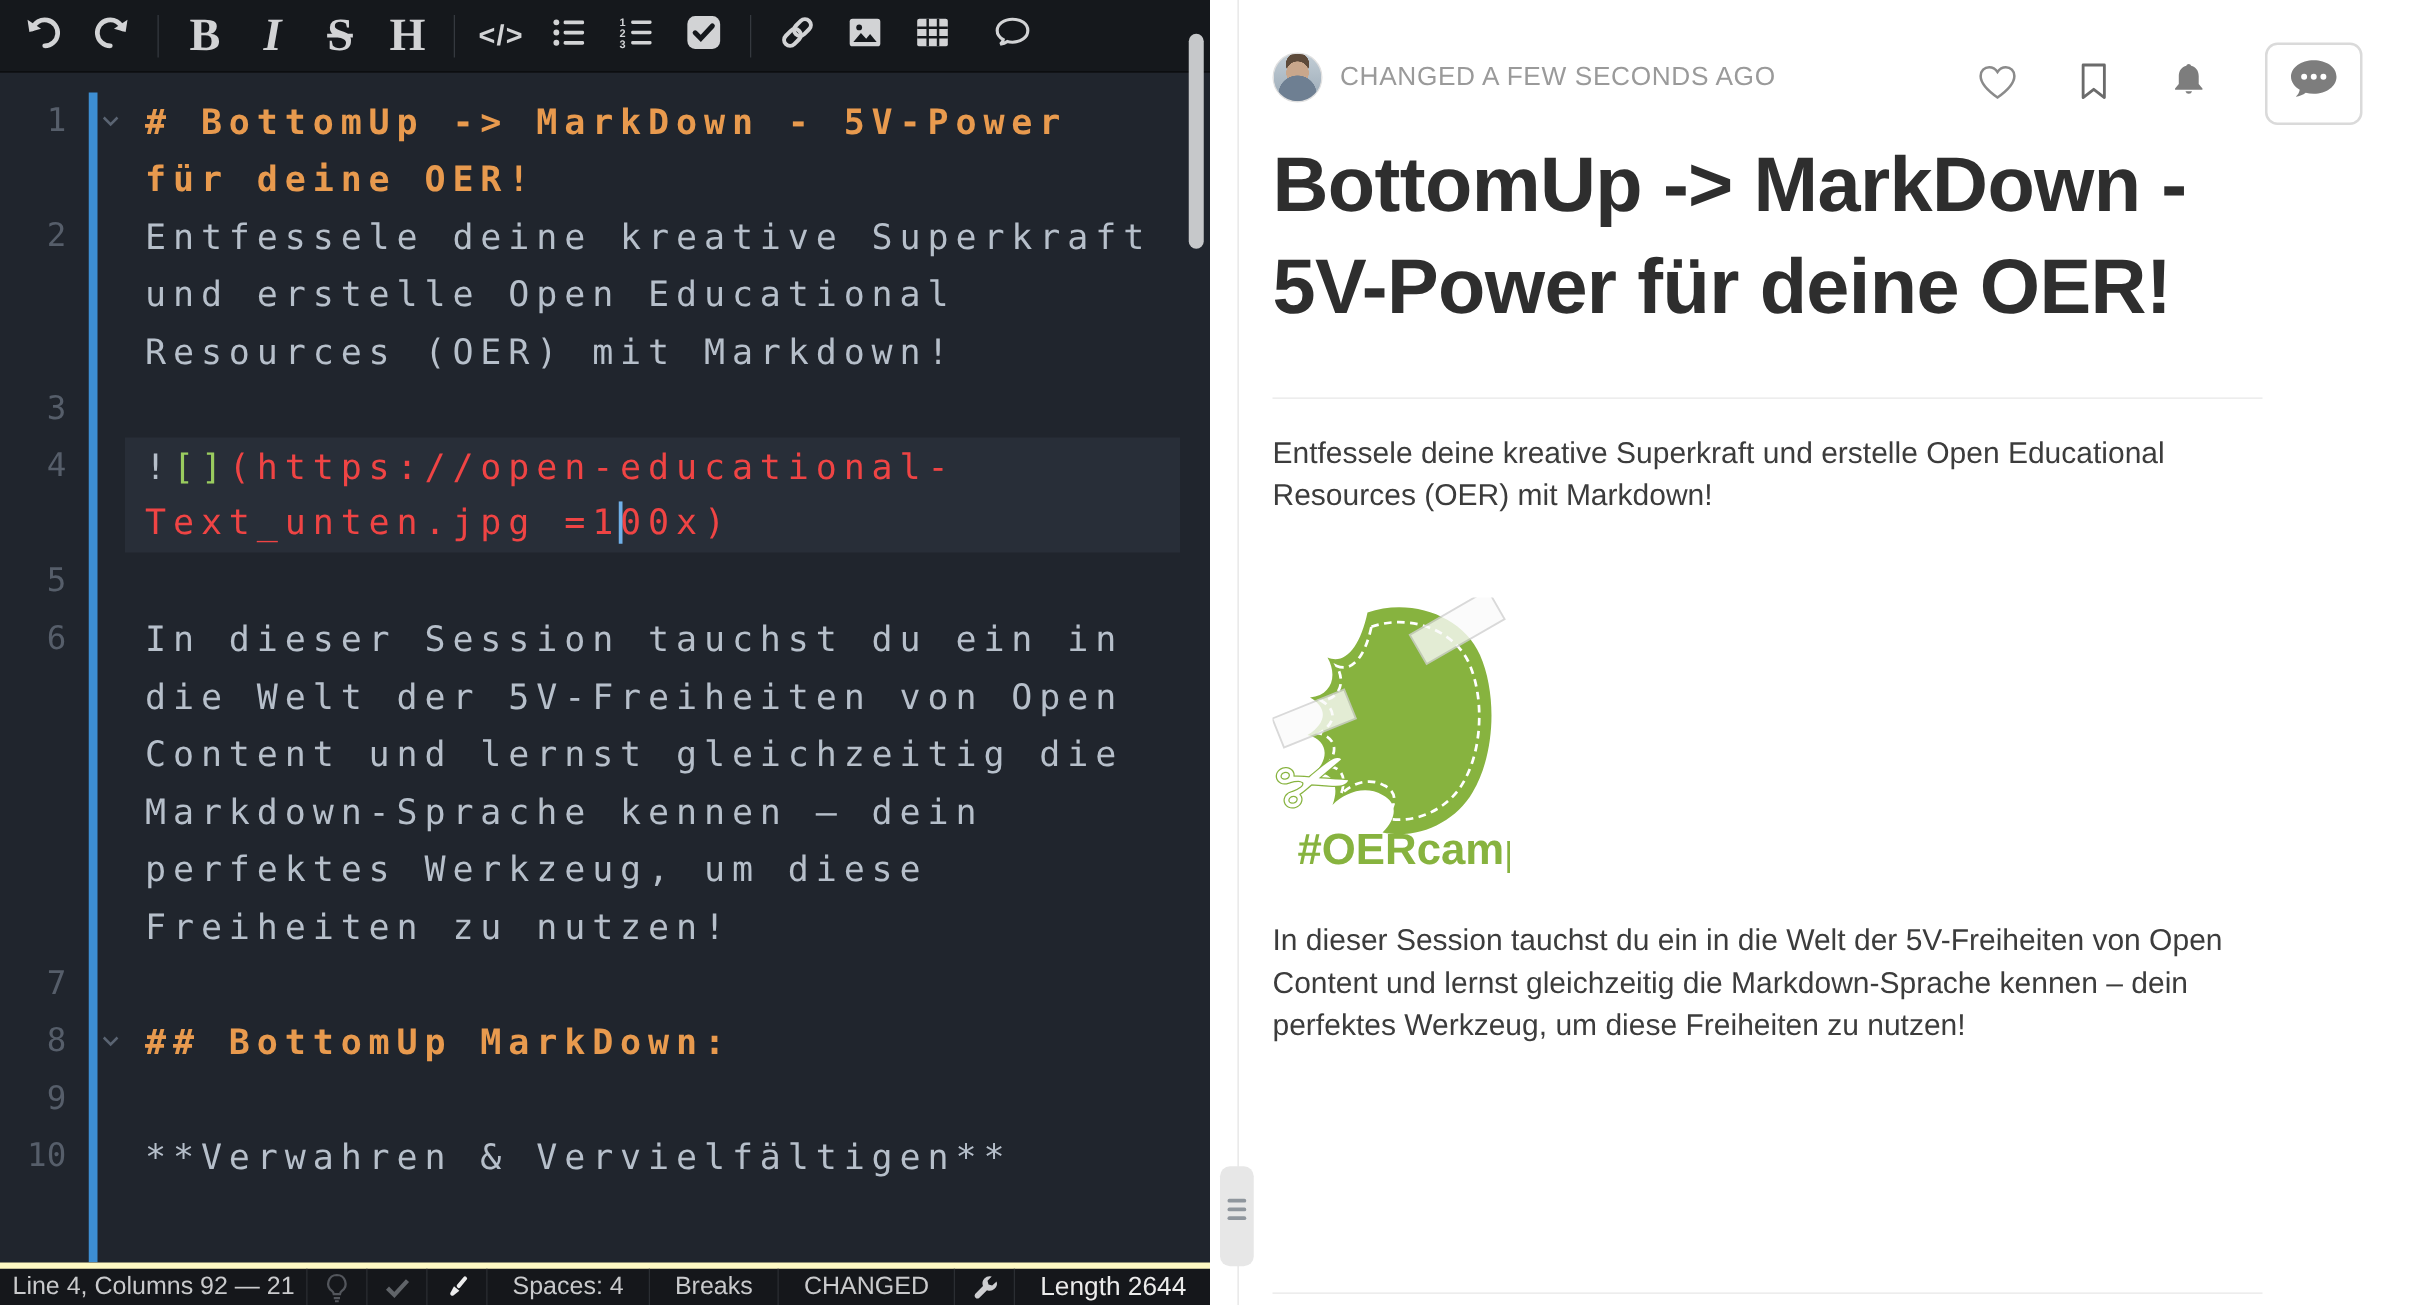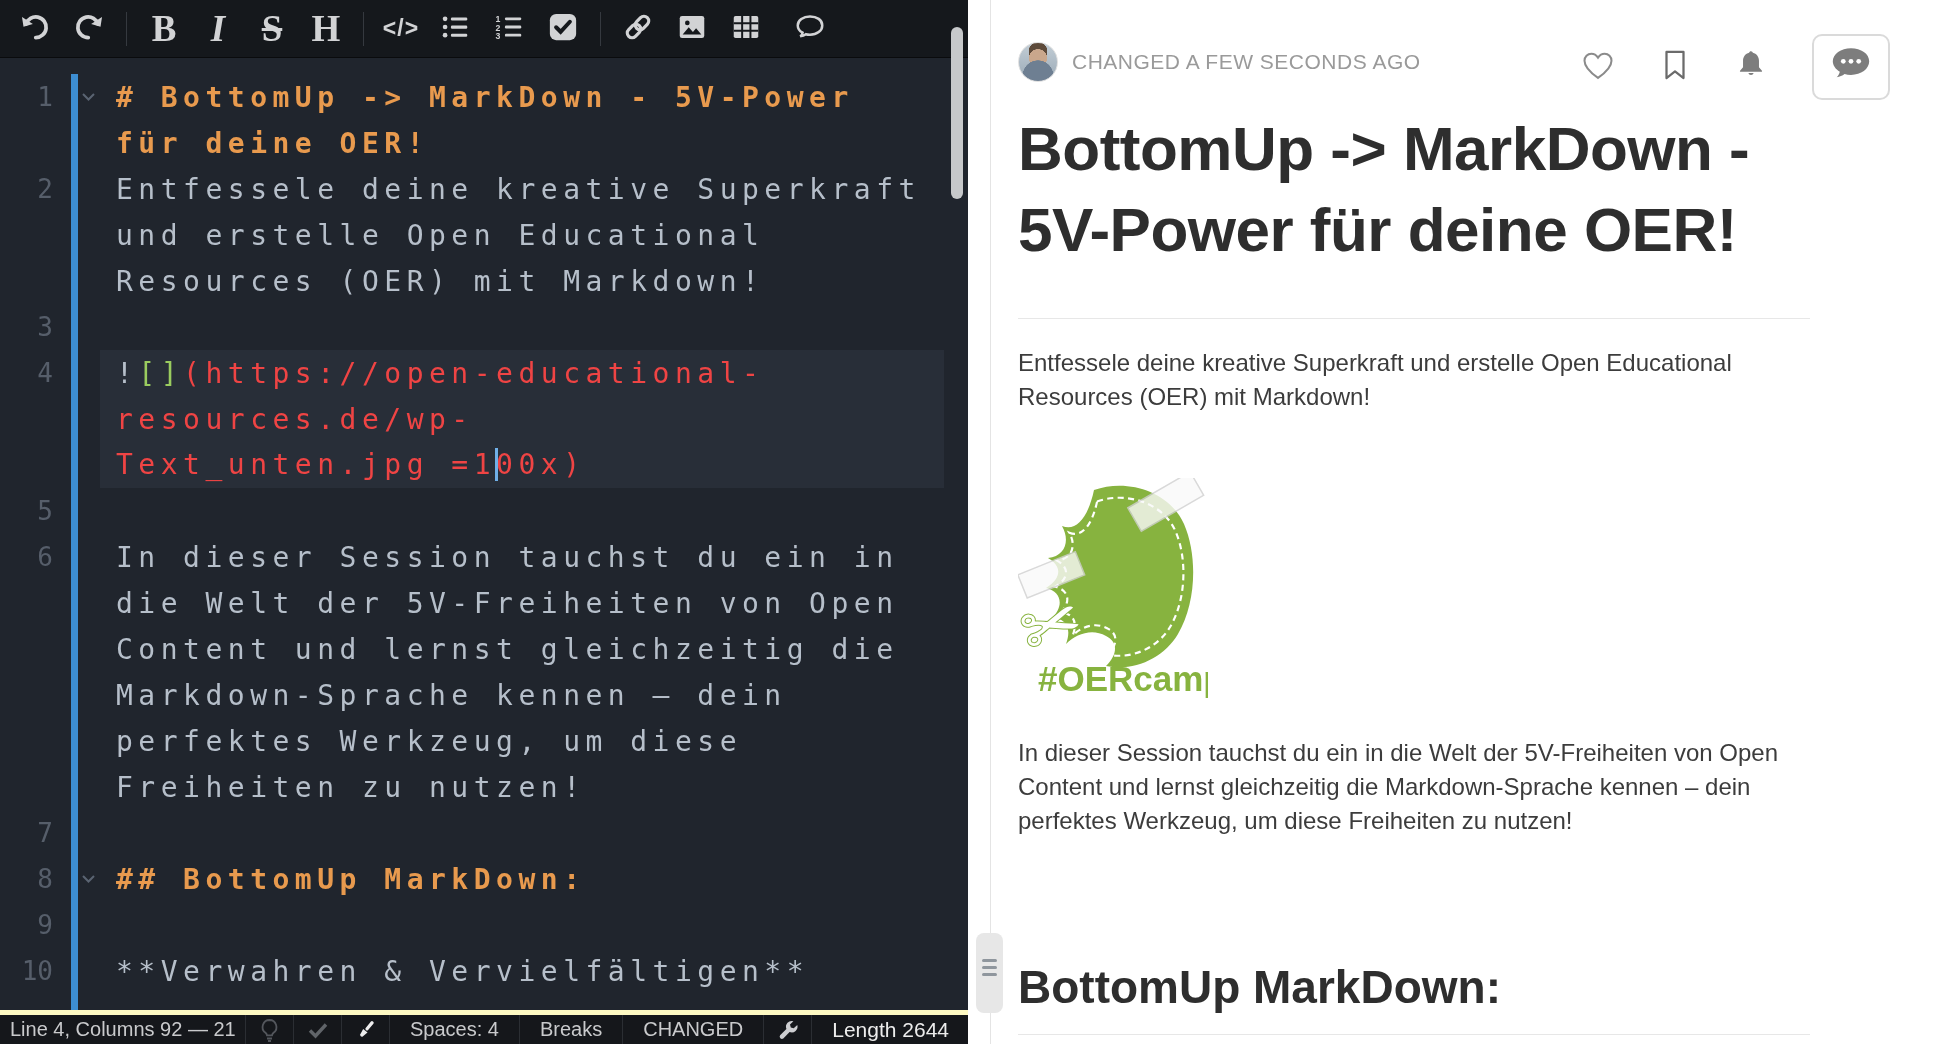--- a/index.html
+++ b/index.html
@@ -233,27 +233,20 @@
             <span class="lnum">4</span>
             <span class="gutterpad"></span>
             <span class="rowbody active">
               <span class="codetext"><span class="tok-p">!</span><span class="tok-b">[]</span><span class="tok-u">(https://open-educational-</span></span>
             </span>
           </div>
           <div class="ed-row">
             <span class="lnum"></span>
             <span class="gutterpad"></span>
             <span class="rowbody active">
-              <span class="codetext"><span class="tok-u">resources.de/wp-</span></span>
-            </span>
-          </div>
-          <div class="ed-row">
-            <span class="lnum"></span>
-            <span class="gutterpad"></span>
-            <span class="rowbody active">
               <span class="codetext"><span class="tok-u">Text_unten.jpg =1</span><span class="cursor"></span><span class="tok-u">00x)</span></span>
             </span>
           </div>
           <div class="ed-row">
             <span class="lnum">5</span>
             <span class="gutterpad"></span>
             <span class="rowbody">
               <span class="codetext"></span>
             </span>
           </div>
@@ -414,21 +407,20 @@
         </g>
         <g transform="rotate(-22 34 96)">
           <rect x="2" y="84" width="62" height="25" fill="#fafafa" opacity="0.8" stroke="#d0d0d0" stroke-width="1.5"></rect>
         </g>
         <text x="4" y="172" font-size="72" transform="rotate(-18 34 150)" fill="#ffffff" stroke="#87b33f" stroke-width="2" paint-order="stroke" font-family="'DejaVu Sans', sans-serif">✂</text>
         <text x="20" y="213" font-size="35" font-weight="bold" fill="#87b33f" font-family="'Liberation Sans', sans-serif">#OERcamp</text>
       </svg>
     </div>
 
     <p class="pv-p pv-p2">In dieser Session tauchst du ein in die Welt der 5V-Freiheiten von Open Content und lernst gleichzeitig die Markdown-Sprache kennen – dein perfektes Werkzeug, um diese Freiheiten zu nutzen!</p>
-    <h2 class="pv-h2">BottomUp MarkDown:</h2>
     <div class="pv-hr pv-hr2"></div>
   </div>
 
   <div class="drag-handle">
     <span></span>
       <span></span>
       <span></span>
   </div>
 </div>
 

